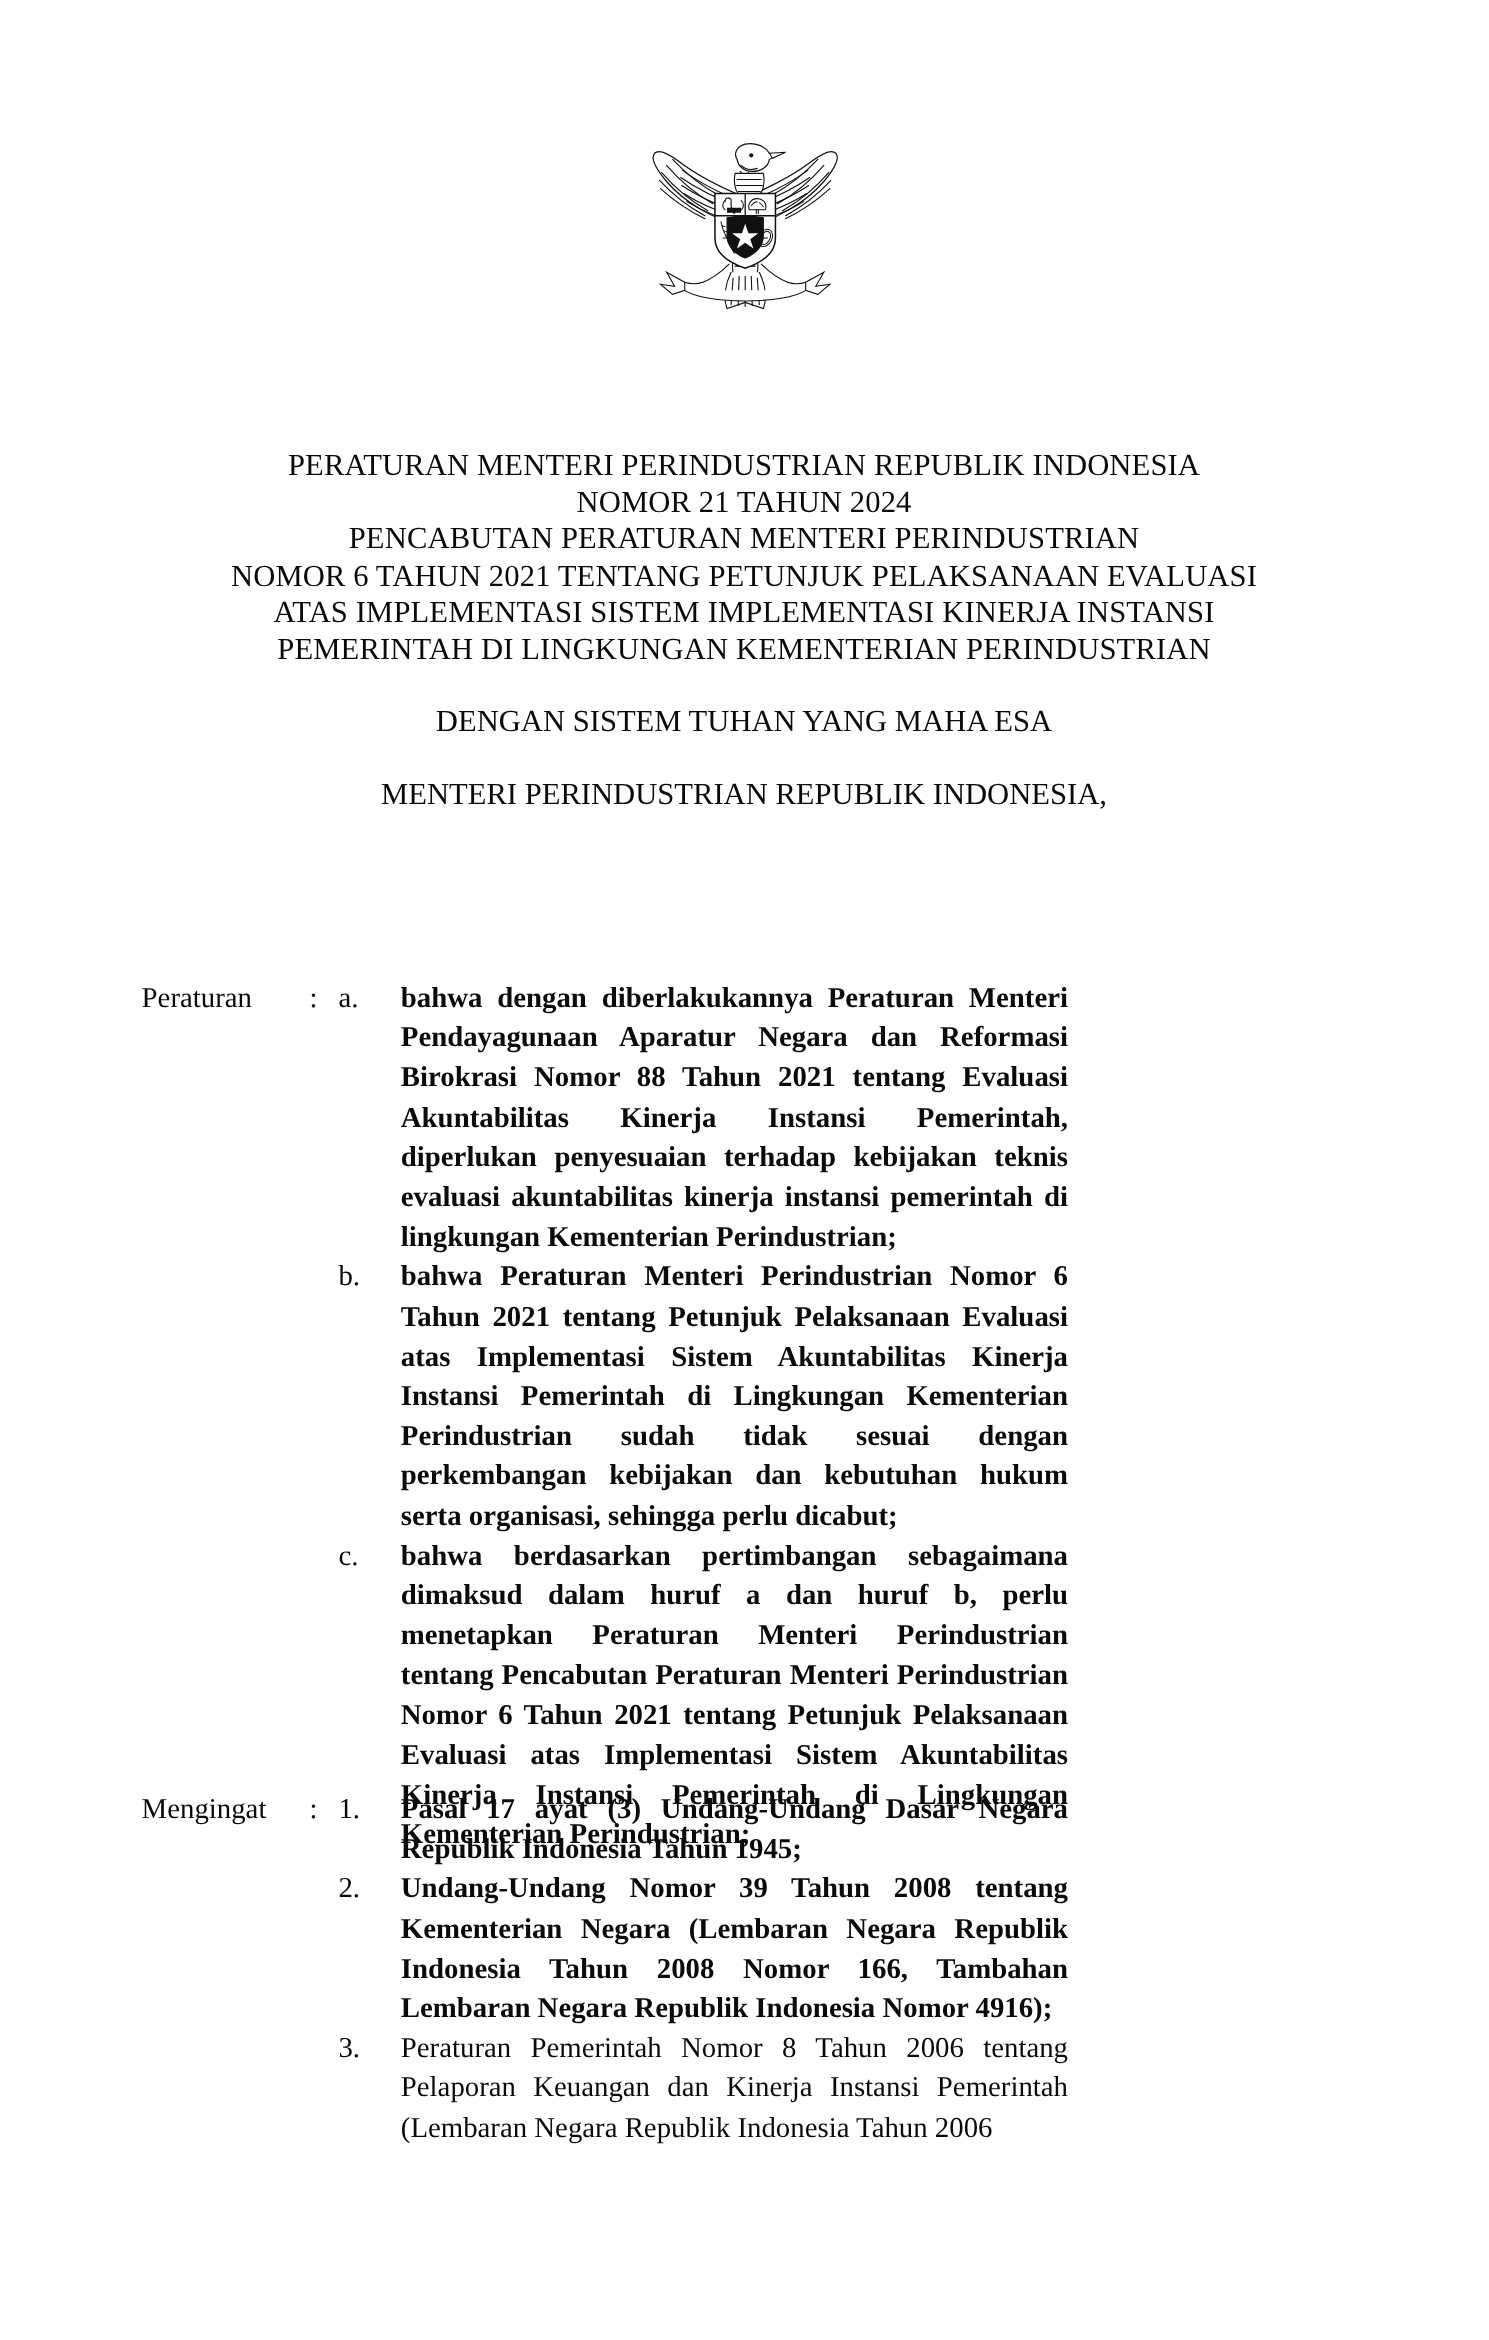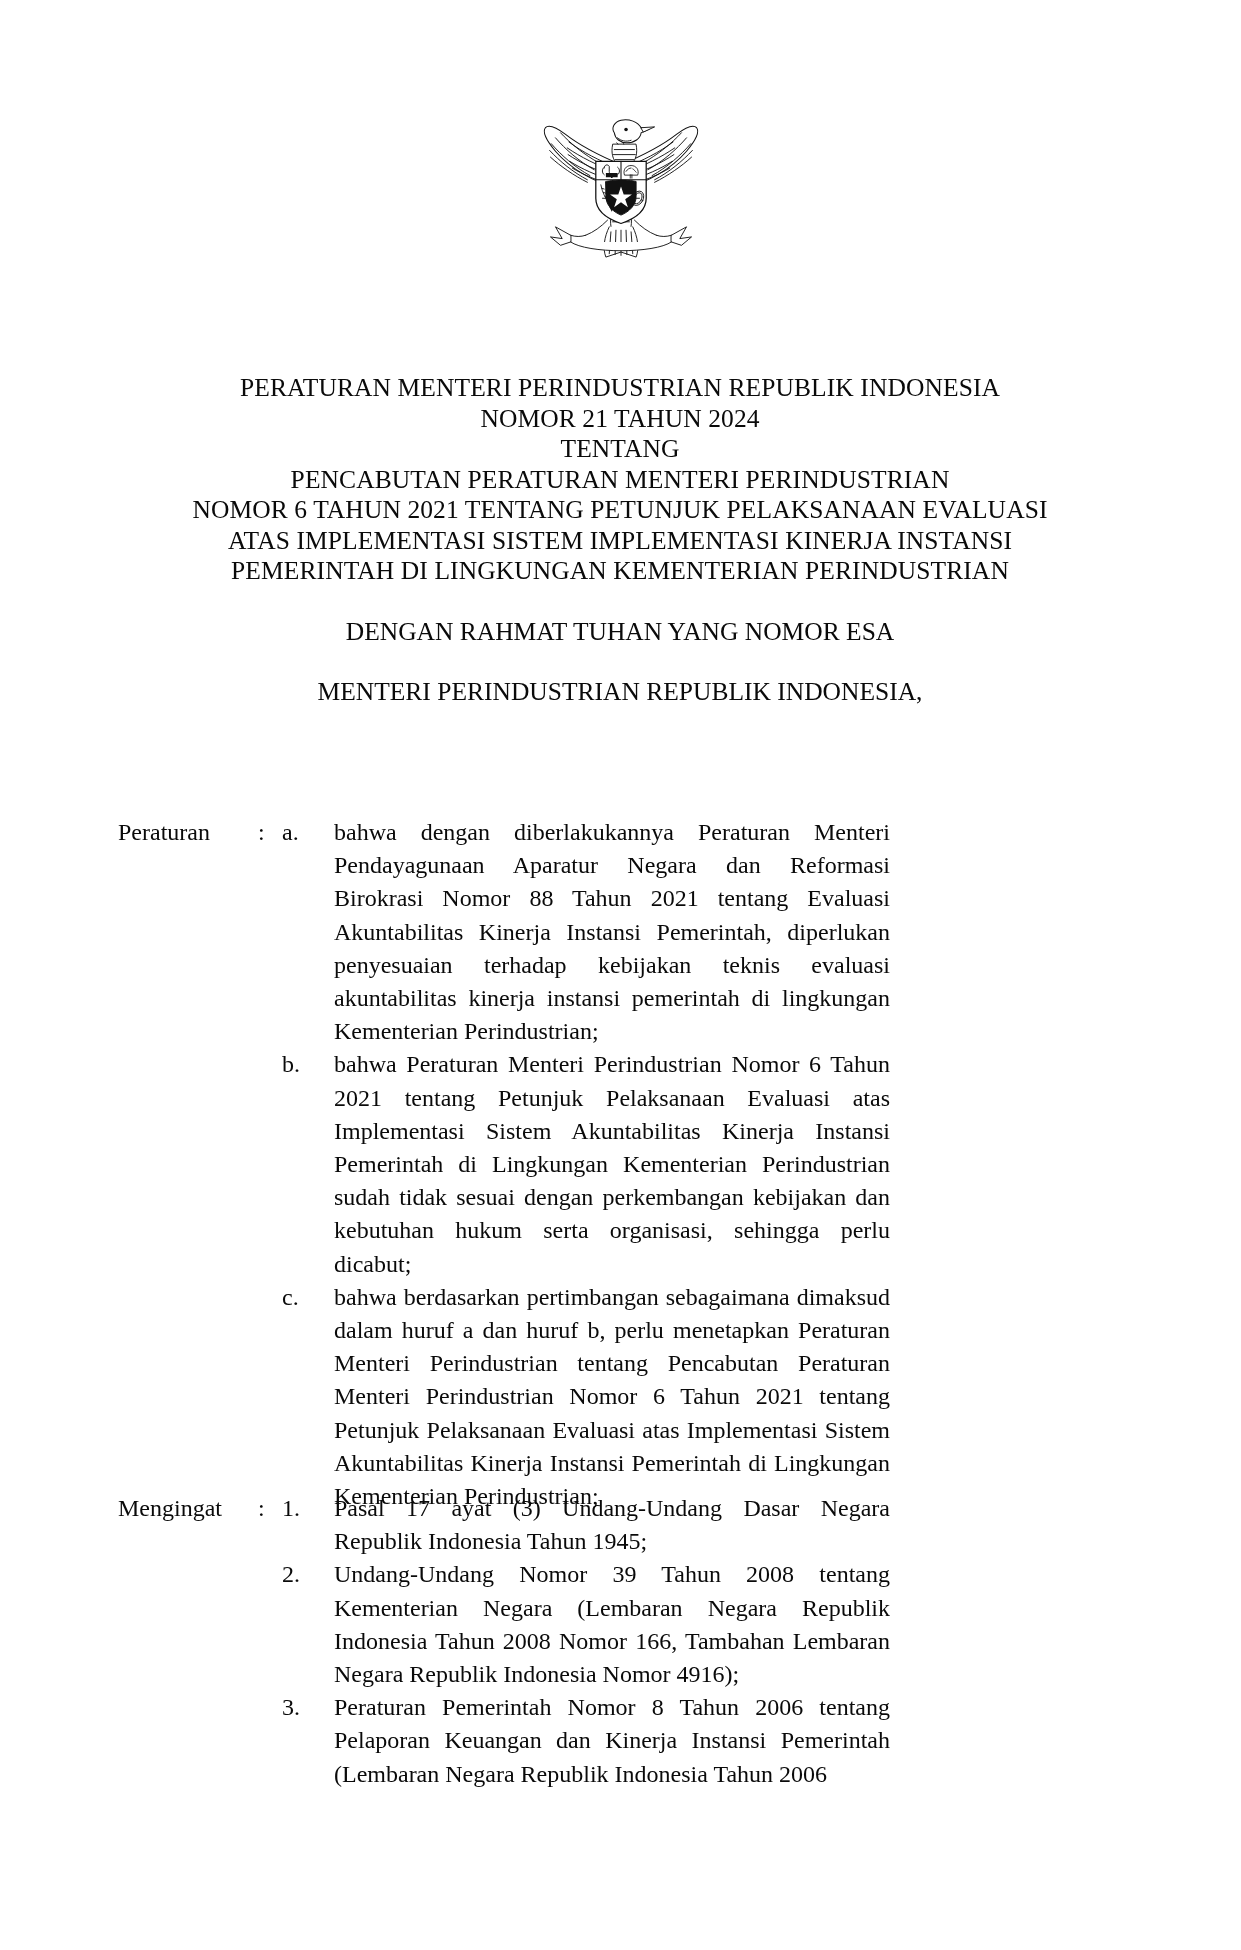--- a/index.html
+++ b/index.html
@@ -103,21 +103,21 @@
   }
   .item-text {
     flex: 0 0 556px;
     width: 556px;
     font-size: 24px;
     line-height: 33.2px;
     text-align: justify;
     text-justify: inter-word;
     hyphens: none;
   }
-  .item-text.last-line-left { text-align-last: left; }
+  .item-text.last-line-left { text-align-last: left; font-weight: bold; }
 </style>
 </head>
 <body>
 
 <div class="page">
 
   <div class="emblem-wrap">
     <span class="emblem">
       <svg viewBox="0 0 200 190" width="168" height="160" xmlns="http://www.w3.org/2000/svg" aria-hidden="true">
         <g fill="none" stroke="#111111" stroke-width="1.1" stroke-linecap="round">
@@ -207,27 +207,26 @@
           <path d="M160 156 L178 146 L170 160 L184 158 L172 168 L160 164 Z" fill="#fff" stroke="#111" stroke-width="1.1"></path>
           <path d="M40 164 C60 178 140 178 160 164" fill="#fff" stroke="#111" stroke-width="1.1"></path>
         </g>
       </svg>
     </span>
   </div>
 
   <div class="title-block">
     <div class="title-line">PERATURAN MENTERI PERINDUSTRIAN REPUBLIK INDONESIA</div>
     <div class="title-line">NOMOR 21 TAHUN 2024</div>
-    <div class="title-line">TENTANG</div>
     <div class="title-line">PENCABUTAN PERATURAN MENTERI PERINDUSTRIAN</div>
     <div class="title-line">NOMOR 6 TAHUN 2021 TENTANG PETUNJUK PELAKSANAAN EVALUASI</div>
     <div class="title-line">ATAS IMPLEMENTASI SISTEM IMPLEMENTASI KINERJA INSTANSI</div>
     <div class="title-line">PEMERINTAH DI LINGKUNGAN KEMENTERIAN PERINDUSTRIAN</div>
     <div class="gap-sm"></div>
-    <div class="subtitle-line">DENGAN RAHMAT TUHAN YANG NOMOR ESA</div>
+    <div class="subtitle-line">DENGAN SISTEM TUHAN YANG MAHA ESA</div>
     <div class="gap-md"></div>
     <div class="subtitle-line">MENTERI PERINDUSTRIAN REPUBLIK INDONESIA,</div>
   </div>
 
   <div class="body-block" id="menimbang-block">
     <div class="clause-row">
       <div class="clause-label">Peraturan</div>
       <div class="clause-colon">:</div>
       <div class="clause-items">
         <div class="item-row">

